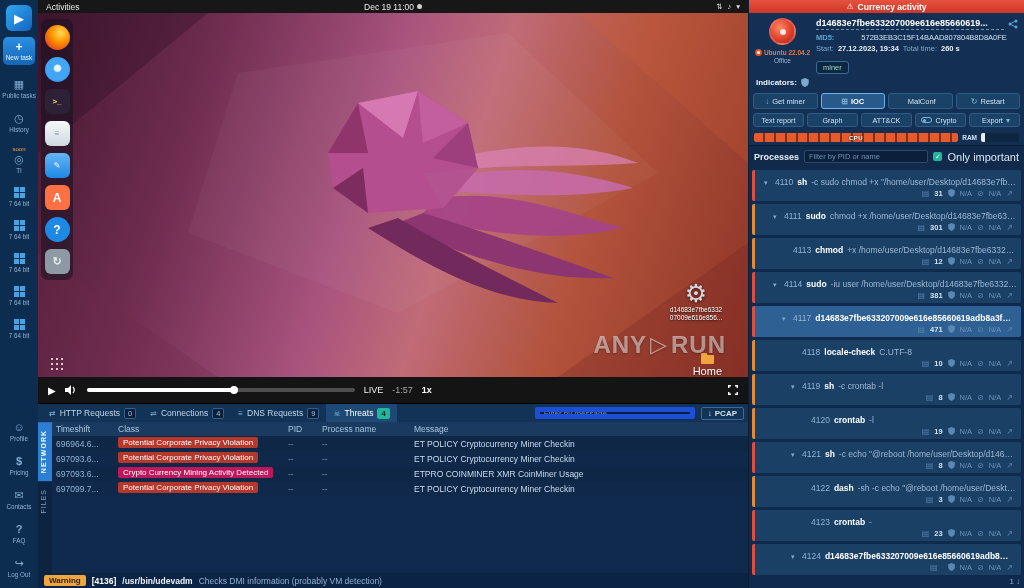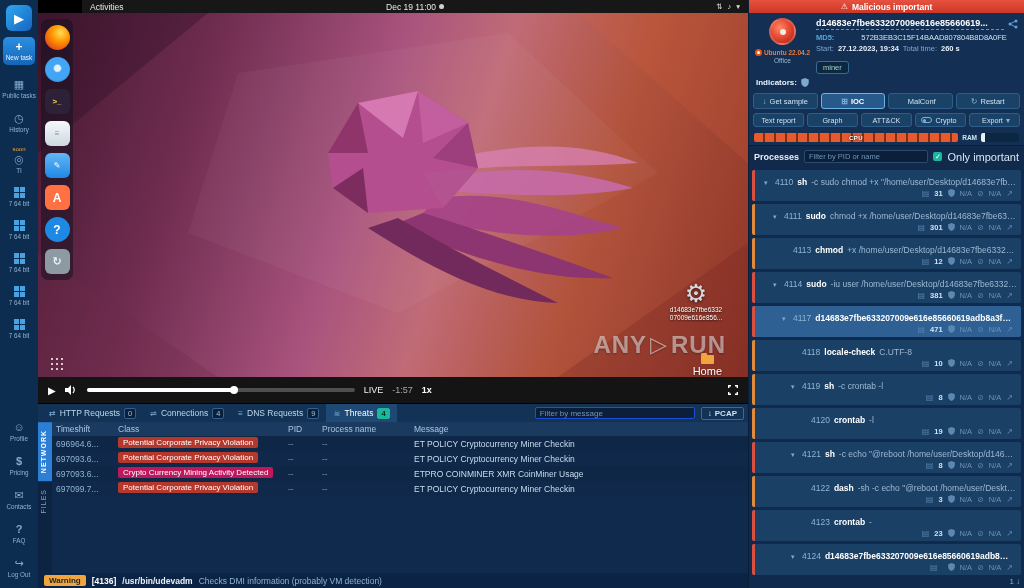--- a/index.html
+++ b/index.html
@@ -33,21 +33,21 @@
   .ic-logout::before { content:"↪"; }
   .win-icon { display:grid; grid-template-columns:5px 5px; grid-template-rows:5px 5px; gap:1px; }
   .win-icon i { background:#4aa3e0; display:block; }
 
   
   .main { flex:1; min-width:0; display:flex; flex-direction:column; }
 
   
   .screen { height:403px; position:relative; overflow:hidden; background:#000; flex:none; }
   .topbar { position:absolute; top:0; left:0; right:0; height:13px; background:#171717; z-index:5;
-    display:flex; align-items:center; color:#e8e8e8; font-size:8.5px; padding:0 8px;margin-left:44px; }
+    display:flex; align-items:center; color:#e8e8e8; font-size:8.5px; padding:0 8px; }
   .topbar .clock-wrap { position:absolute; left:50%; transform:translateX(-50%); display:flex; align-items:center; gap:3px; }
   .bell-icon { width:5px; height:5px; background:#cfcfcf; border-radius:50% 50% 2px 2px; display:inline-block; }
   .tray { margin-left:auto; display:flex; gap:5px; font-size:7.5px; color:#ddd; }
   .desktop { position:absolute; top:13px; left:0; right:0; bottom:26px;
     background:linear-gradient(108deg,#451830 0%,#6e2c4f 22%,#a8537d 45%,#c06b77 58%,#b2533c 75%,#8d3427 100%); }
   .desktop svg.wall { position:absolute; inset:0; width:100%; height:100%; }
   .dock { position:absolute; left:3px; top:6px; width:32px; border-radius:7px;
     background:rgba(22,18,32,0.55); display:flex; flex-direction:column; align-items:center; gap:7px; padding:6px 0; z-index:4; }
   .dk { width:25px; height:25px; border-radius:6px; display:flex; align-items:center; justify-content:center;
     font-size:11px; font-weight:bold; cursor:pointer; }
@@ -90,21 +90,21 @@
   .tabs-row { height:18px; flex:none; background:#123355; display:flex; align-items:center; padding:0 4px; gap:1px; }
   .tab { height:100%; display:flex; align-items:center; gap:4px; padding:0 7px; font-size:8.5px; color:#bcd5ec; cursor:pointer; }
   .tab-active { background:#1d4974; color:#fff; }
   .tab-ic { font-size:8px; color:#7fb3d9; }
   .tic-http::before { content:"⇄"; }
   .tic-connections::before { content:"⇌"; }
   .tic-dns::before { content:"≡"; }
   .tic-threats::before { content:"☠"; }
   .tab .count { background:#0b2038; border:1px solid #33608c; border-radius:2px; padding:0 3px; font-size:7.5px; color:#9fc1e0; line-height:9px; }
   .tab-active .count { background:#1fb79b; border-color:#1fb79b; color:#04281f; font-weight:bold; }
-  .msg-filter { margin-left:auto; width:160px; height:12px; background:#0b1f3a; border:1px solid #1d4ed8; border-radius:2px;
+  .msg-filter { margin-left:auto; width:160px; height:12px; background:#0b1f3a; border:5px solid #1d4ed8; border-radius:2px;
     color:#cfe2f3; font-size:8px; padding:0 4px; outline:none; }
   .msg-filter::placeholder { color:#6f93b5; }
   .pcap-btn { margin-left:5px; height:13px; border:1px solid #3a6a96; border-radius:2px; background:transparent; color:#cfe2f3;
     font-size:8px; font-weight:bold; display:flex; align-items:center; gap:3px; padding:0 6px; cursor:pointer; }
   .net-body { flex:1; min-height:0; display:flex; overflow:hidden; }
   .side-tabs { width:14px; flex:none; background:#0d2342; display:flex; flex-direction:column; }
   .side-tab { writing-mode:vertical-rl; transform:rotate(180deg); font-size:7px; letter-spacing:1px; color:#7fa3c8;
     padding:8px 2px; text-align:center; cursor:pointer; }
   .side-active { background:#2d7fd6; color:#fff; font-weight:bold; }
   .net-table { flex:1; min-width:0; display:flex; flex-direction:column; background:#0f2a4d; }
@@ -501,21 +501,21 @@
       <span class="warn-badge">Warning</span>
       <span class="sb-pid">[4136]</span>
       <span class="sb-path">/usr/bin/udevadm</span>
       <span class="sb-msg">Checks DMI information (probably VM detection)</span>
     </footer>
   </main>
 
   <aside class="rightpanel">
     <div class="verdict">
       <span class="v-ic">⚠</span>
-      <span>Malicious important</span>
+      <span>Currency activity</span>
     </div>
 
     <div class="task-head">
       <div class="th-left">
         <div class="disc"></div>
         <div class="os-line">
           <span class="ub-logo"></span>
           <span class="os-name">Ubuntu 22.04.2</span>
         </div>
         <div class="os-edition">Office</div>
@@ -551,21 +551,21 @@
       <span class="ind-lbl">Indicators:</span>
       <svg width="8" height="9" viewBox="0 0 10 12" fill="#7fa8cd">
         <path d="M5 0 L10 2 V6 Q10 10 5 12 Q0 10 0 6 V2 Z"></path>
       </svg>
     </div>
 
     <div class="actions">
 
         <button class="act-btn act-idle">
           <i class="a-ic aic-download"></i>
-          <span>Get sample</span>
+          <span>Get miner</span>
         </button>
 
         <button class="act-btn act-active">
           <i class="a-ic aic-grid"></i>
           <span>IOC</span>
         </button>
 
         <button class="act-btn act-idle">
           <i class="a-ic aic-none"></i>
           <span>MalConf</span>

